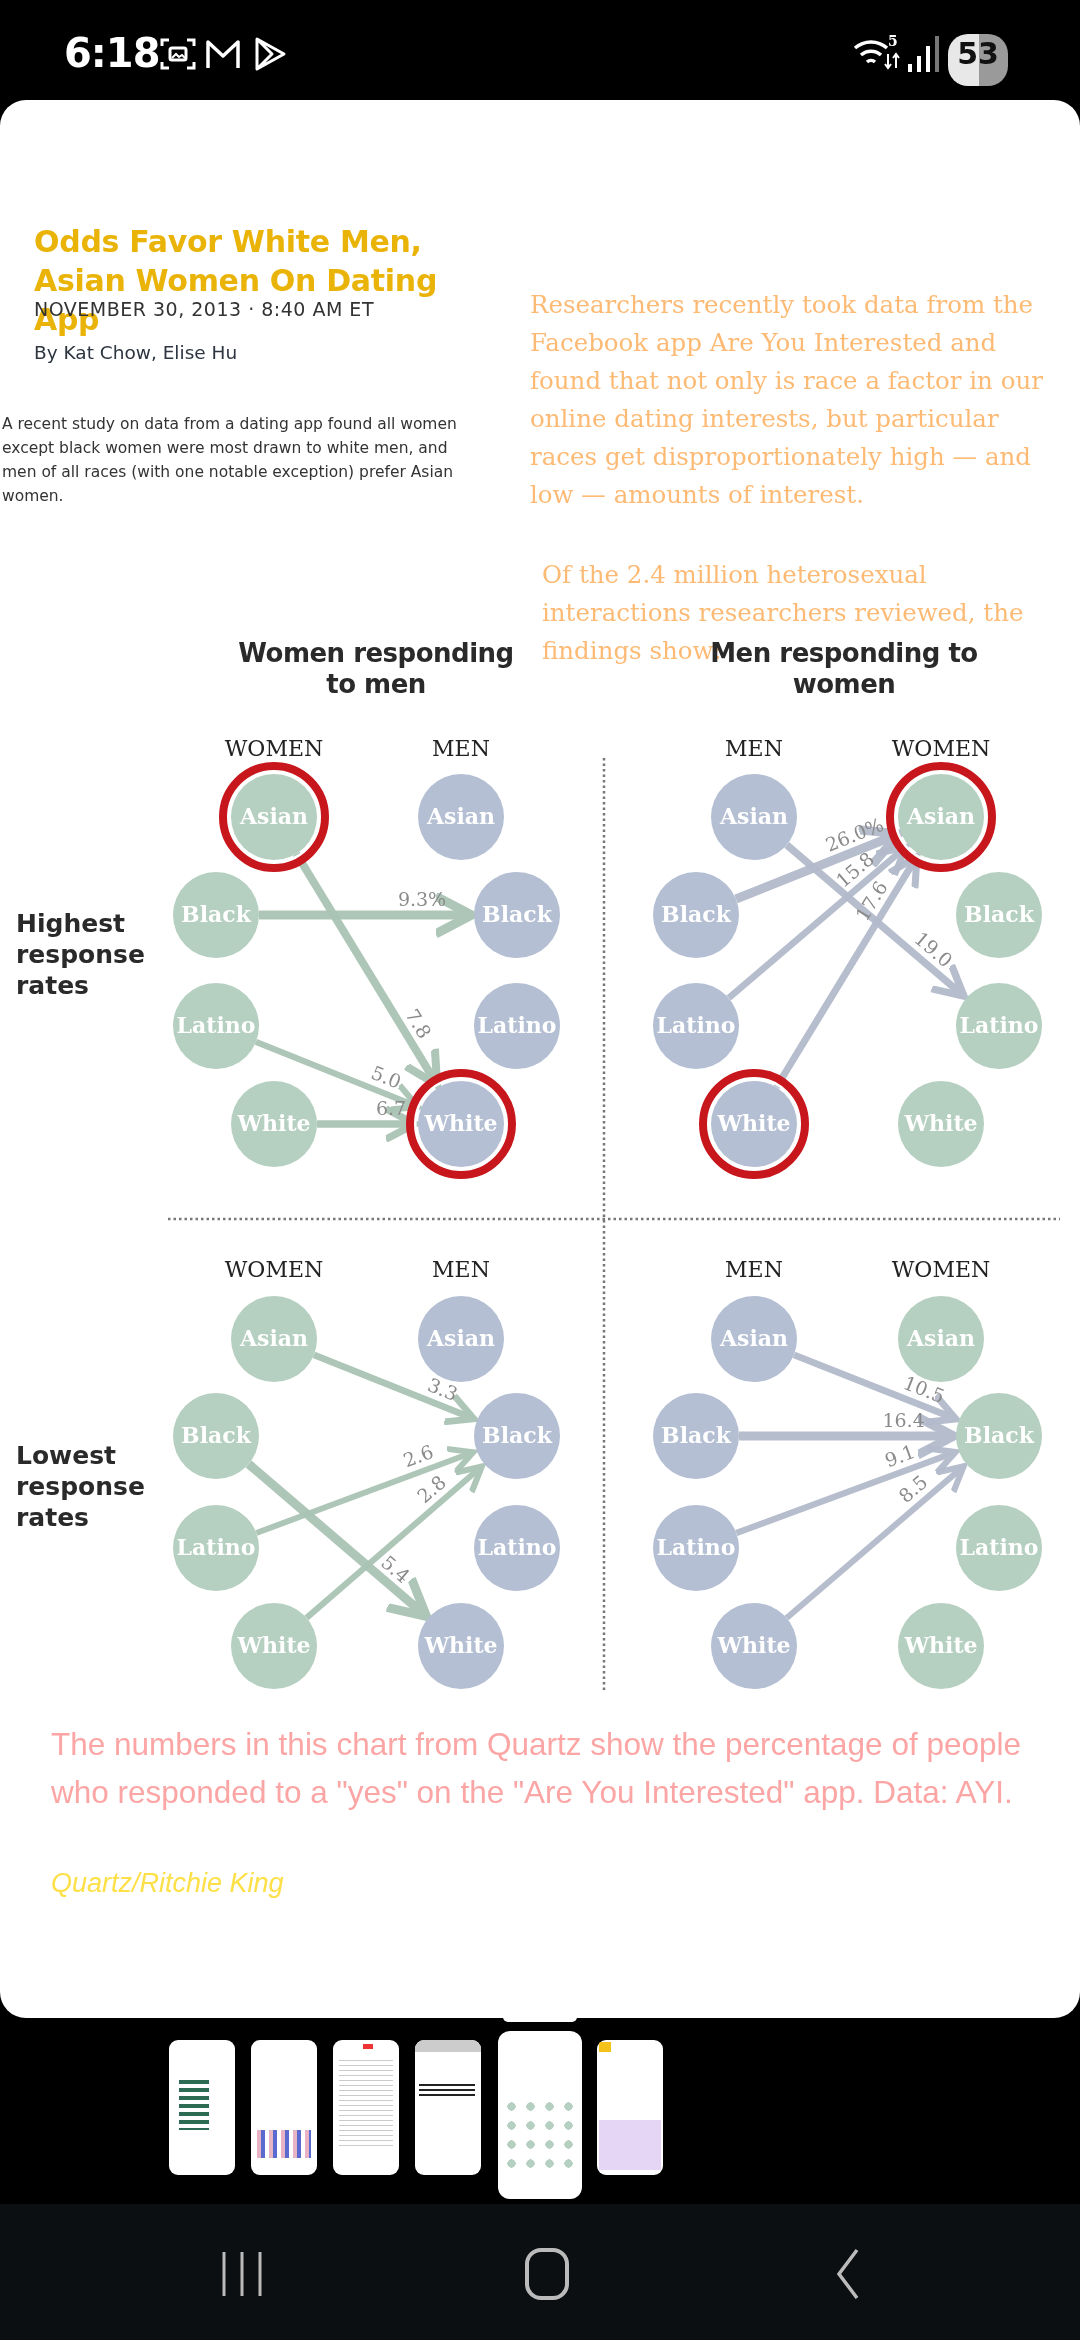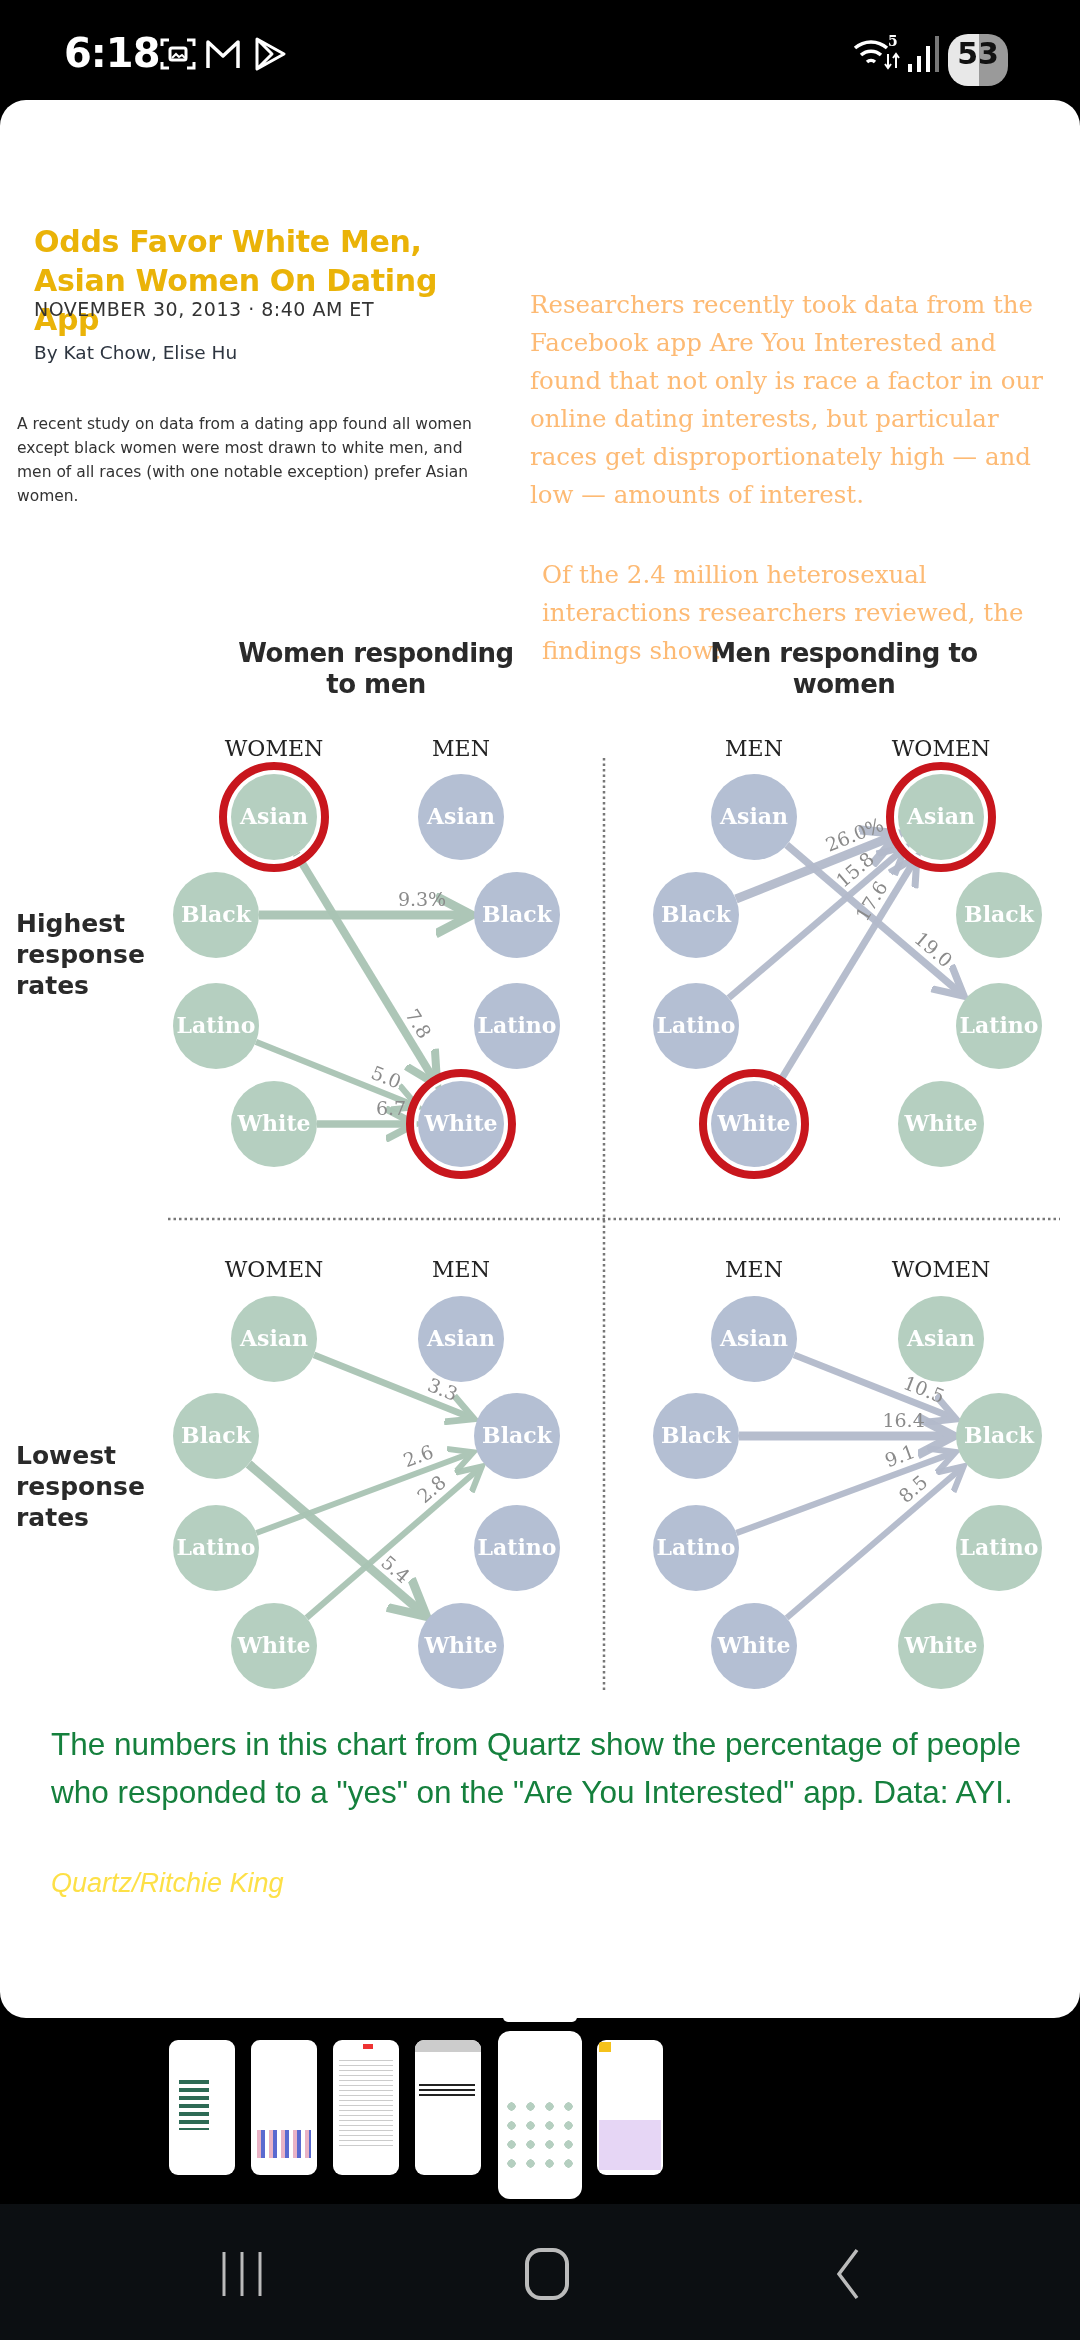--- a/index.html
+++ b/index.html
@@ -6,26 +6,26 @@
   body { width:1080px; height:2340px; background:#000; position:relative; overflow:hidden; font-family:"Liberation Sans", sans-serif; }
   .status-bar { position:absolute; left:0; top:0; width:1080px; height:100px; background:#000; color:#fff;border-radius:29px; }
   .status-time { position:absolute; left:64px; top:30px; font-size:40px; font-weight:bold; font-family:"DejaVu Sans", sans-serif; letter-spacing:-1px; }
   .status-ic { position:absolute; top:36px; height:36px; }
   .battery { position:absolute; left:948px; top:34px; width:60px; height:52px; border-radius:20px; background:linear-gradient(90deg,#e8e8e8 0 52%, #9a9a9a 52% 100%); color:#111; font-weight:bold; font-size:30px; text-align:center; line-height:40px; font-family:"DejaVu Sans", sans-serif; }
   .page-card { position:absolute; left:0; top:100px; width:1080px; height:1918px; background:#fff; border-radius:26px; overflow:hidden; }
   .headline { position:absolute; left:34px; top:202px; width:460px; font-size:30px; line-height:39px; font-weight:bold; color:#eab308; font-family:"DejaVu Sans", sans-serif; letter-spacing:-0.3px; }
   .dateline { position:absolute; left:34px; top:298px; font-size:19px; color:#333; letter-spacing:0.5px; font-family:"DejaVu Sans", sans-serif; }
   .byline { position:absolute; left:34px; top:342px; font-size:18.5px; color:#2d3540; font-family:"DejaVu Sans", sans-serif; }
   .byline a { color:#2d3540; text-decoration:none; }
-  .summary { position:absolute; left:17px; top:412px; width:480px; font-size:15.5px; line-height:24px; color:#333; font-family:"DejaVu Sans", sans-serif; }
+  .summary { position:absolute; left:2px; top:412px; width:480px; font-size:15.5px; line-height:24px; color:#333; font-family:"DejaVu Sans", sans-serif; }
   .body-para { position:absolute; left:530px; width:540px; font-size:24.5px; line-height:38px; color:#fdba74; font-family:"DejaVu Serif", serif; }
   .panel-title { position:absolute; font-size:26px; line-height:31px; font-weight:bold; color:#2a2a2a; text-align:center; width:300px; font-family:"DejaVu Sans", sans-serif; letter-spacing:-0.5px; }
   .row-label { position:absolute; left:16px; font-size:25px; line-height:31px; font-weight:bold; color:#2a2a2a; font-family:"DejaVu Sans", sans-serif; }
   svg text { font-family:"DejaVu Serif", serif; }
-  .caption { position:absolute; left:51px; top:1720px; width:1000px; font-size:31.5px; line-height:48px; color:#15803d; font-family:"Liberation Sans", sans-serif; }
+  .caption { position:absolute; left:51px; top:1720px; width:1000px; font-size:31.5px; line-height:48px; color:#fca5a5; font-family:"Liberation Sans", sans-serif; }
   .credit { position:absolute; left:51px; top:1868px; font-size:27px; color:#fde047; font-style:italic; font-family:Liberation Sans, sans-serif; }
   .thumbs { position:absolute; left:0; top:2018px; width:1080px; height:186px; background:#000; }
   .thumb { position:absolute; top:22px; width:66px; height:135px; background:#fff; border-radius:9px; overflow:hidden; }
   .thumb.active { top:13px; width:84px; height:168px; border-radius:12px; }
   .handle { position:absolute; left:503px; top:-6px; width:74px; height:10px; background:#fff; border-radius:6px; }
   .nav-bar { position:absolute; left:0; top:2204px; width:1080px; height:136px; background:#0c0f12; }
   .nav-btn { position:absolute; top:40px; width:100px; height:60px; }
 </style>
 </head>
 <body>

